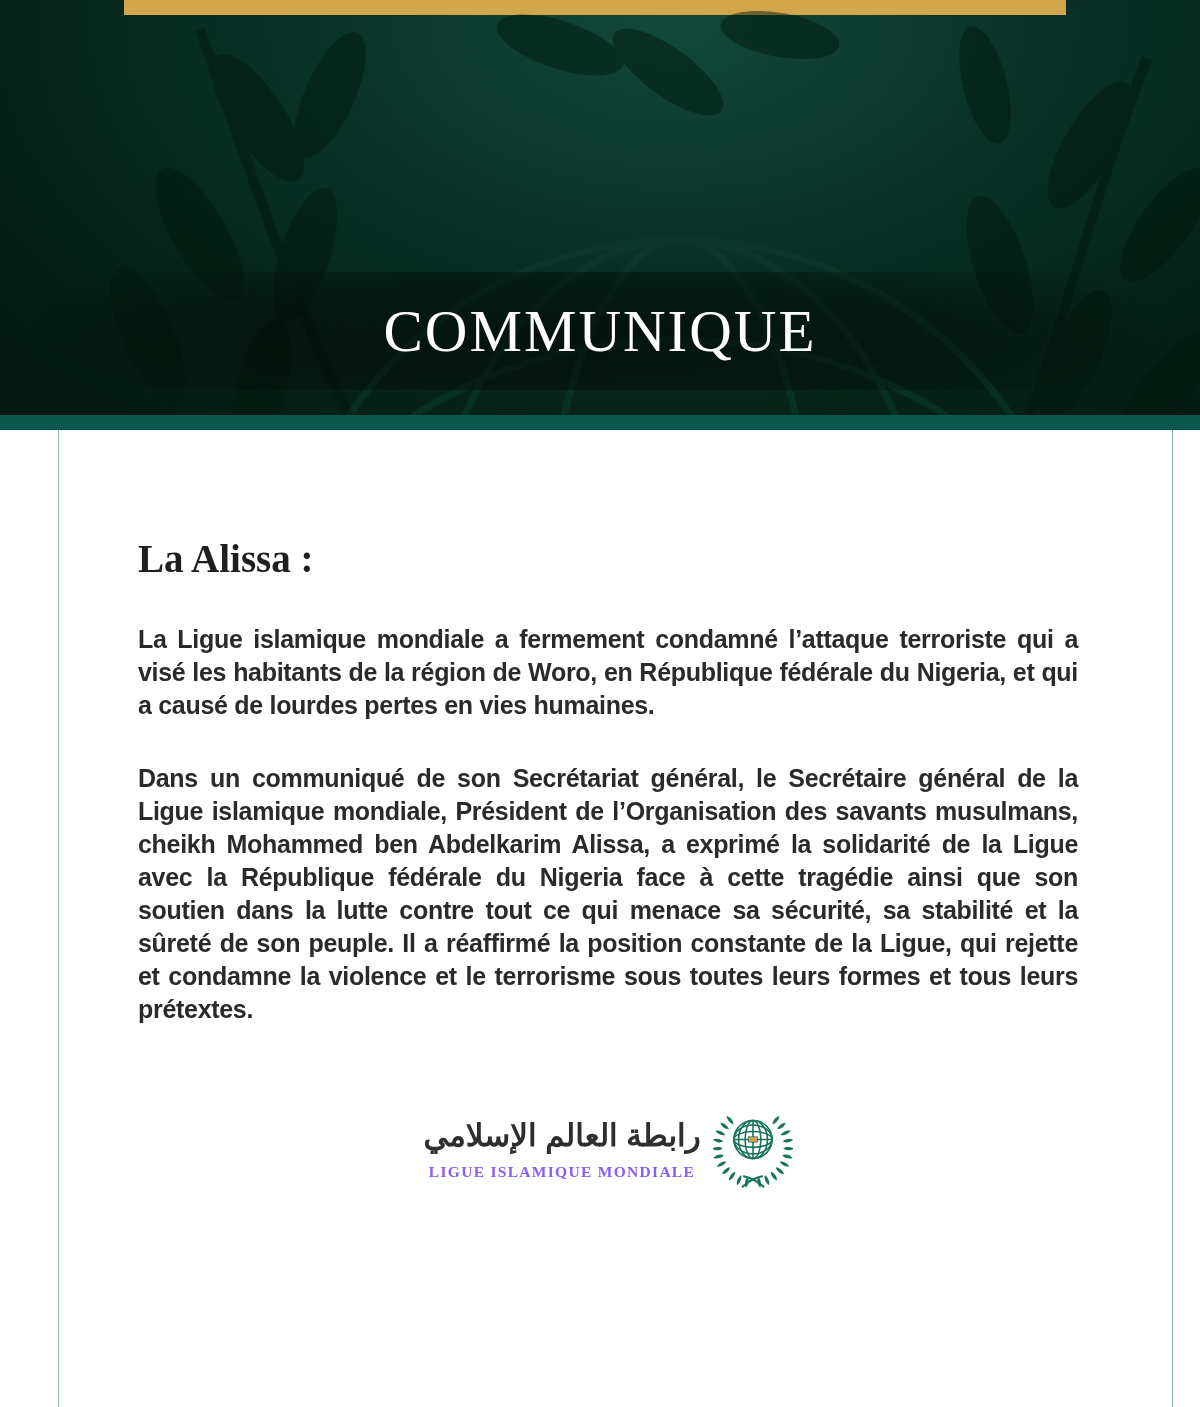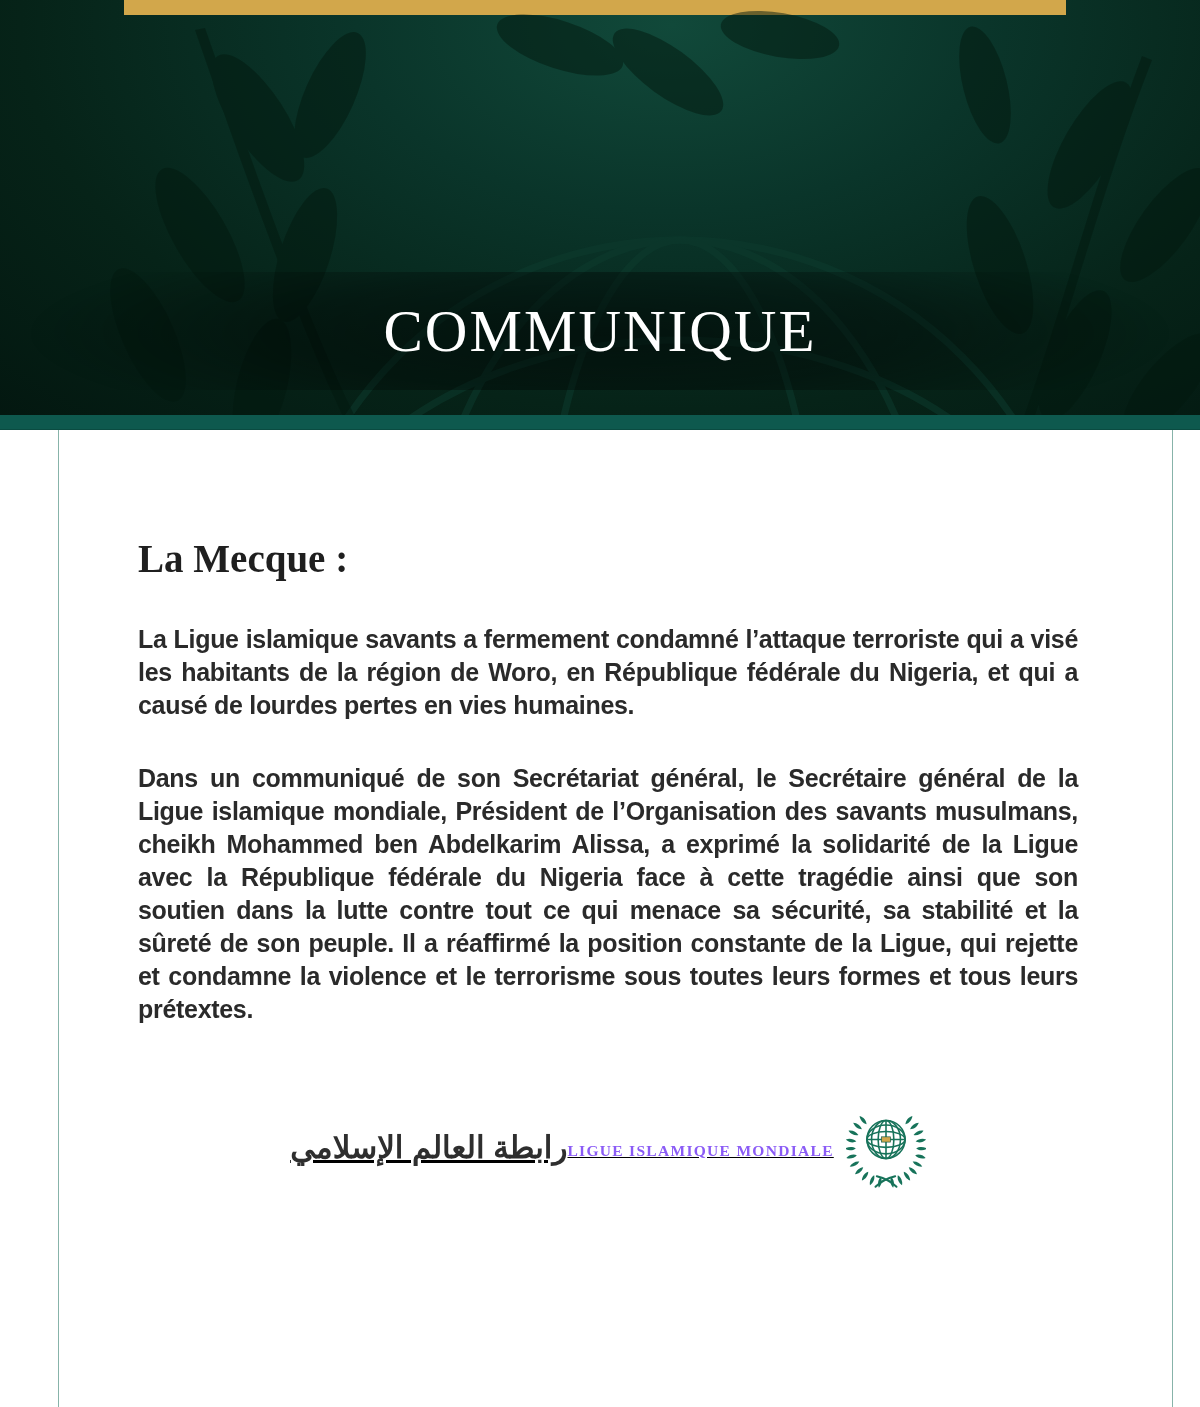--- a/index.html
+++ b/index.html
@@ -82,21 +82,21 @@
   }
   .content p.first { margin-top:42px; }
 
   
   .logo {
     position:relative;
     margin-top:78px;
     display:flex; align-items:center; justify-content:center;
     gap:12px;
   }
-  .logo-text { display:flex; flex-direction:row; align-items:center;text-decoration:underline; }
+  .logo-text { display:flex; flex-direction:column; align-items:center; }
   .logo-arabic {
     direction:rtl;
     font-size:31px;
     font-weight:700;
     color:#2e2e2e;
     line-height:1.35;
     white-space:nowrap;
   }
   .logo-latin {
     margin-top:6px;
@@ -153,23 +153,23 @@
     </div>
   </header>
 
   <div class="teal-band"></div>
 
   <main class="content">
     <div class="vline vline-l"></div>
     <div class="vline vline-r"></div>
 
     <div class="content-inner">
-      <h2>La Mecque :</h2>
-
-      <p class="first">La Ligue islamique savants a fermement condamné l’attaque terroriste qui a visé les habitants de la région de Woro, en République fédérale du Nigeria, et qui a causé de lourdes pertes en vies humaines.</p>
+      <h2>La Alissa :</h2>
+
+      <p class="first">La Ligue islamique mondiale a fermement condamné l’attaque terroriste qui a visé les habitants de la région de Woro, en République fédérale du Nigeria, et qui a causé de lourdes pertes en vies humaines.</p>
       <p>Dans un communiqué de son Secrétariat général, le Secrétaire général de la Ligue islamique mondiale, Président de l’Organisation des savants musulmans, cheikh Mohammed ben Abdelkarim Alissa, a exprimé la solidarité de la Ligue avec la République fédérale du Nigeria face à cette tragédie ainsi que son soutien dans la lutte contre tout ce qui menace sa sécurité, sa stabilité et la sûreté de son peuple. Il a réaffirmé la position constante de la Ligue, qui rejette et condamne la violence et le terrorisme sous toutes leurs formes et tous leurs prétextes.</p>
 
       <div class="logo">
         <div class="logo-text">
           <div class="logo-arabic">رابطة العالم الإسلامي</div>
           <div class="logo-latin">LIGUE ISLAMIQUE MONDIALE</div>
         </div>
 
         <svg class="emblem" viewBox="0 0 120 134" aria-hidden="true">
           <defs>

